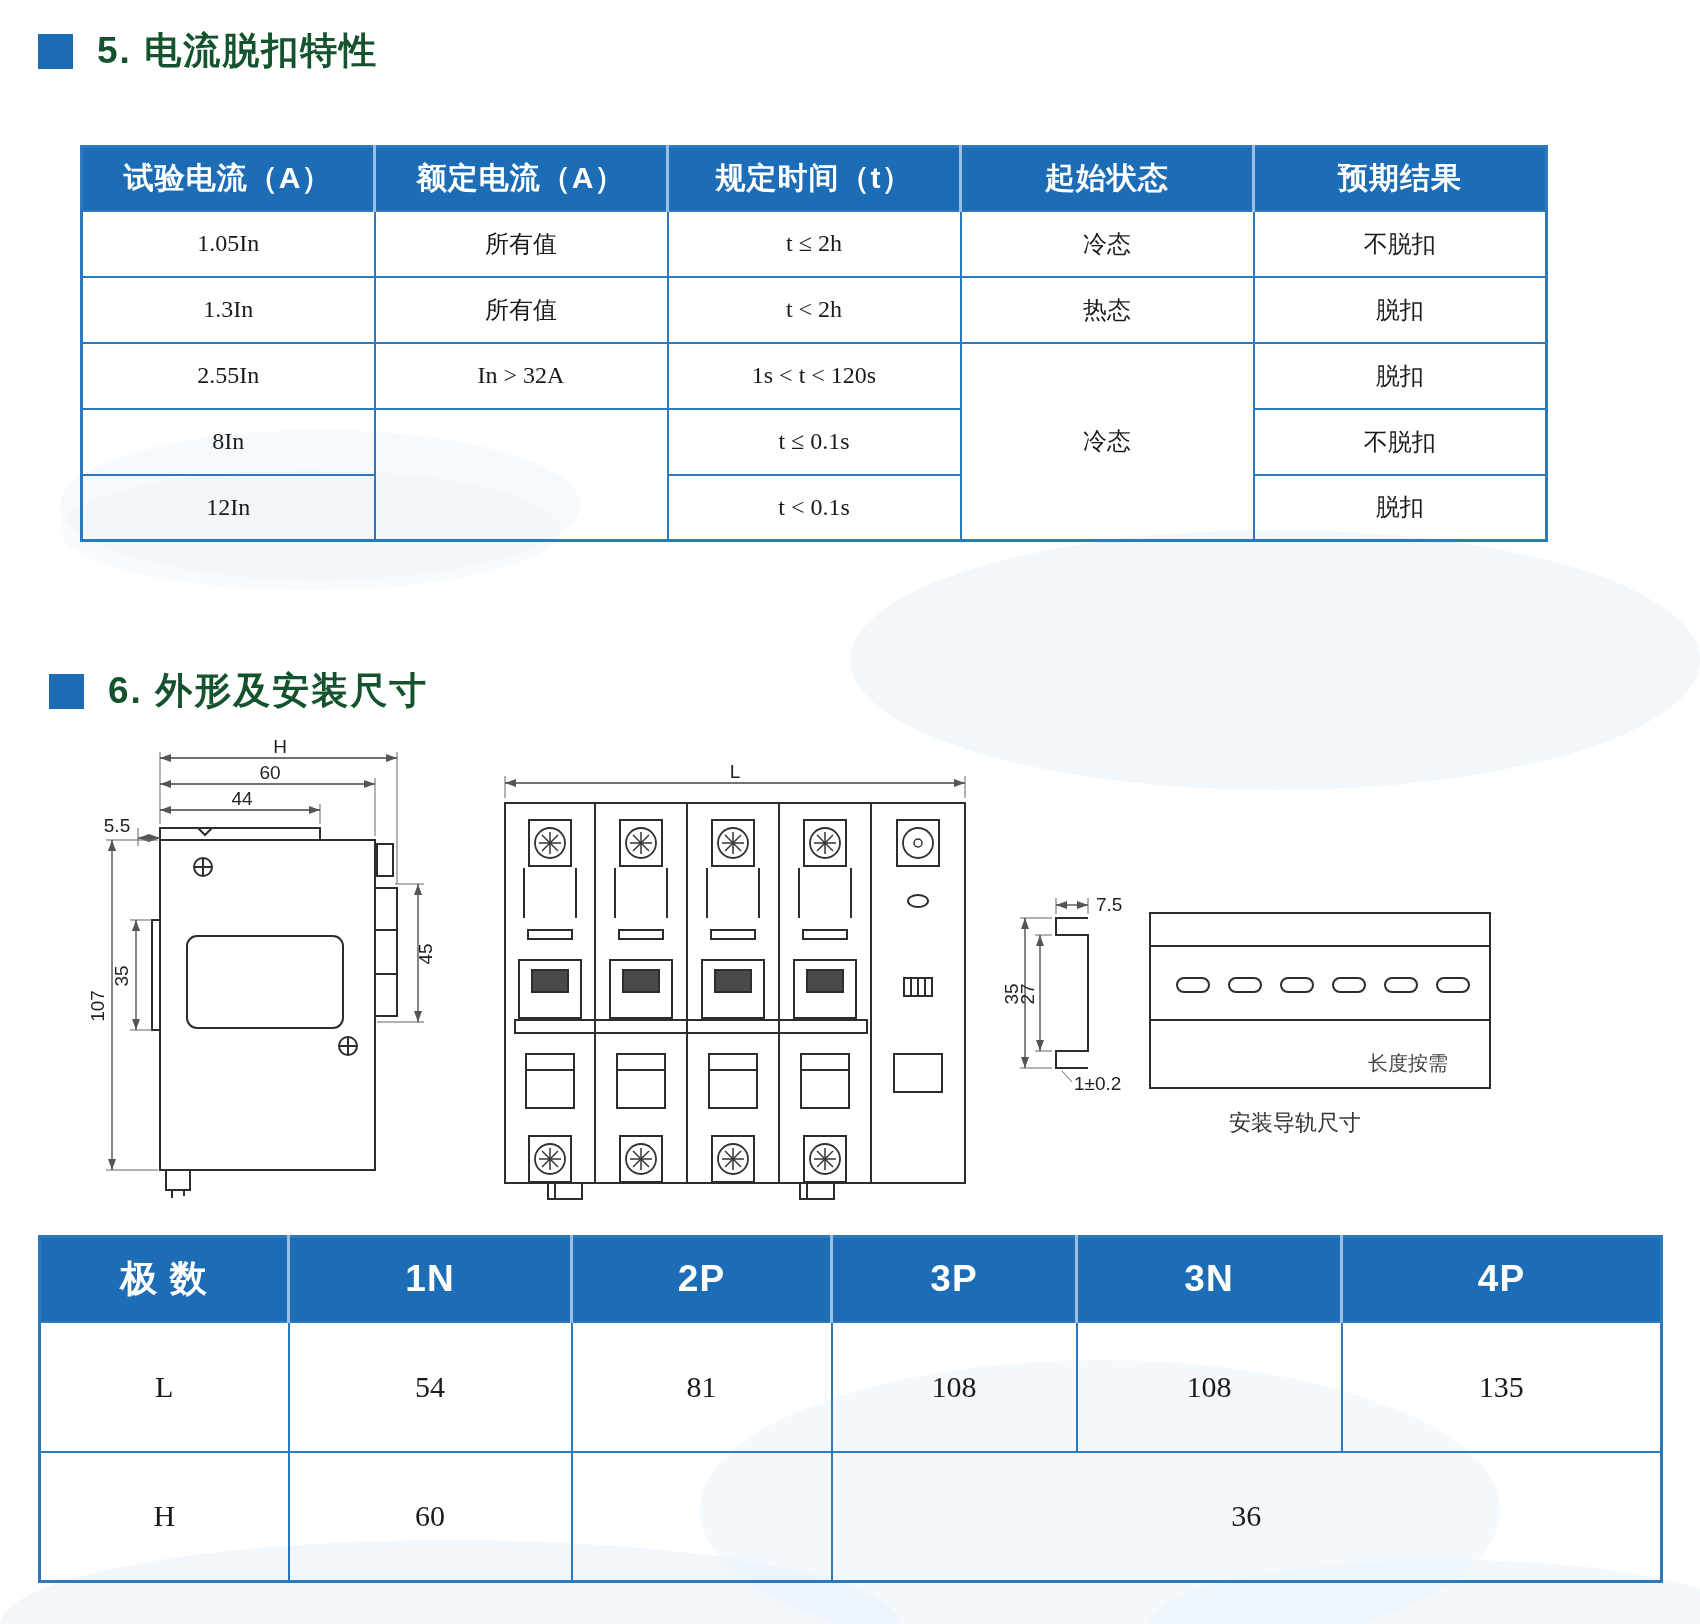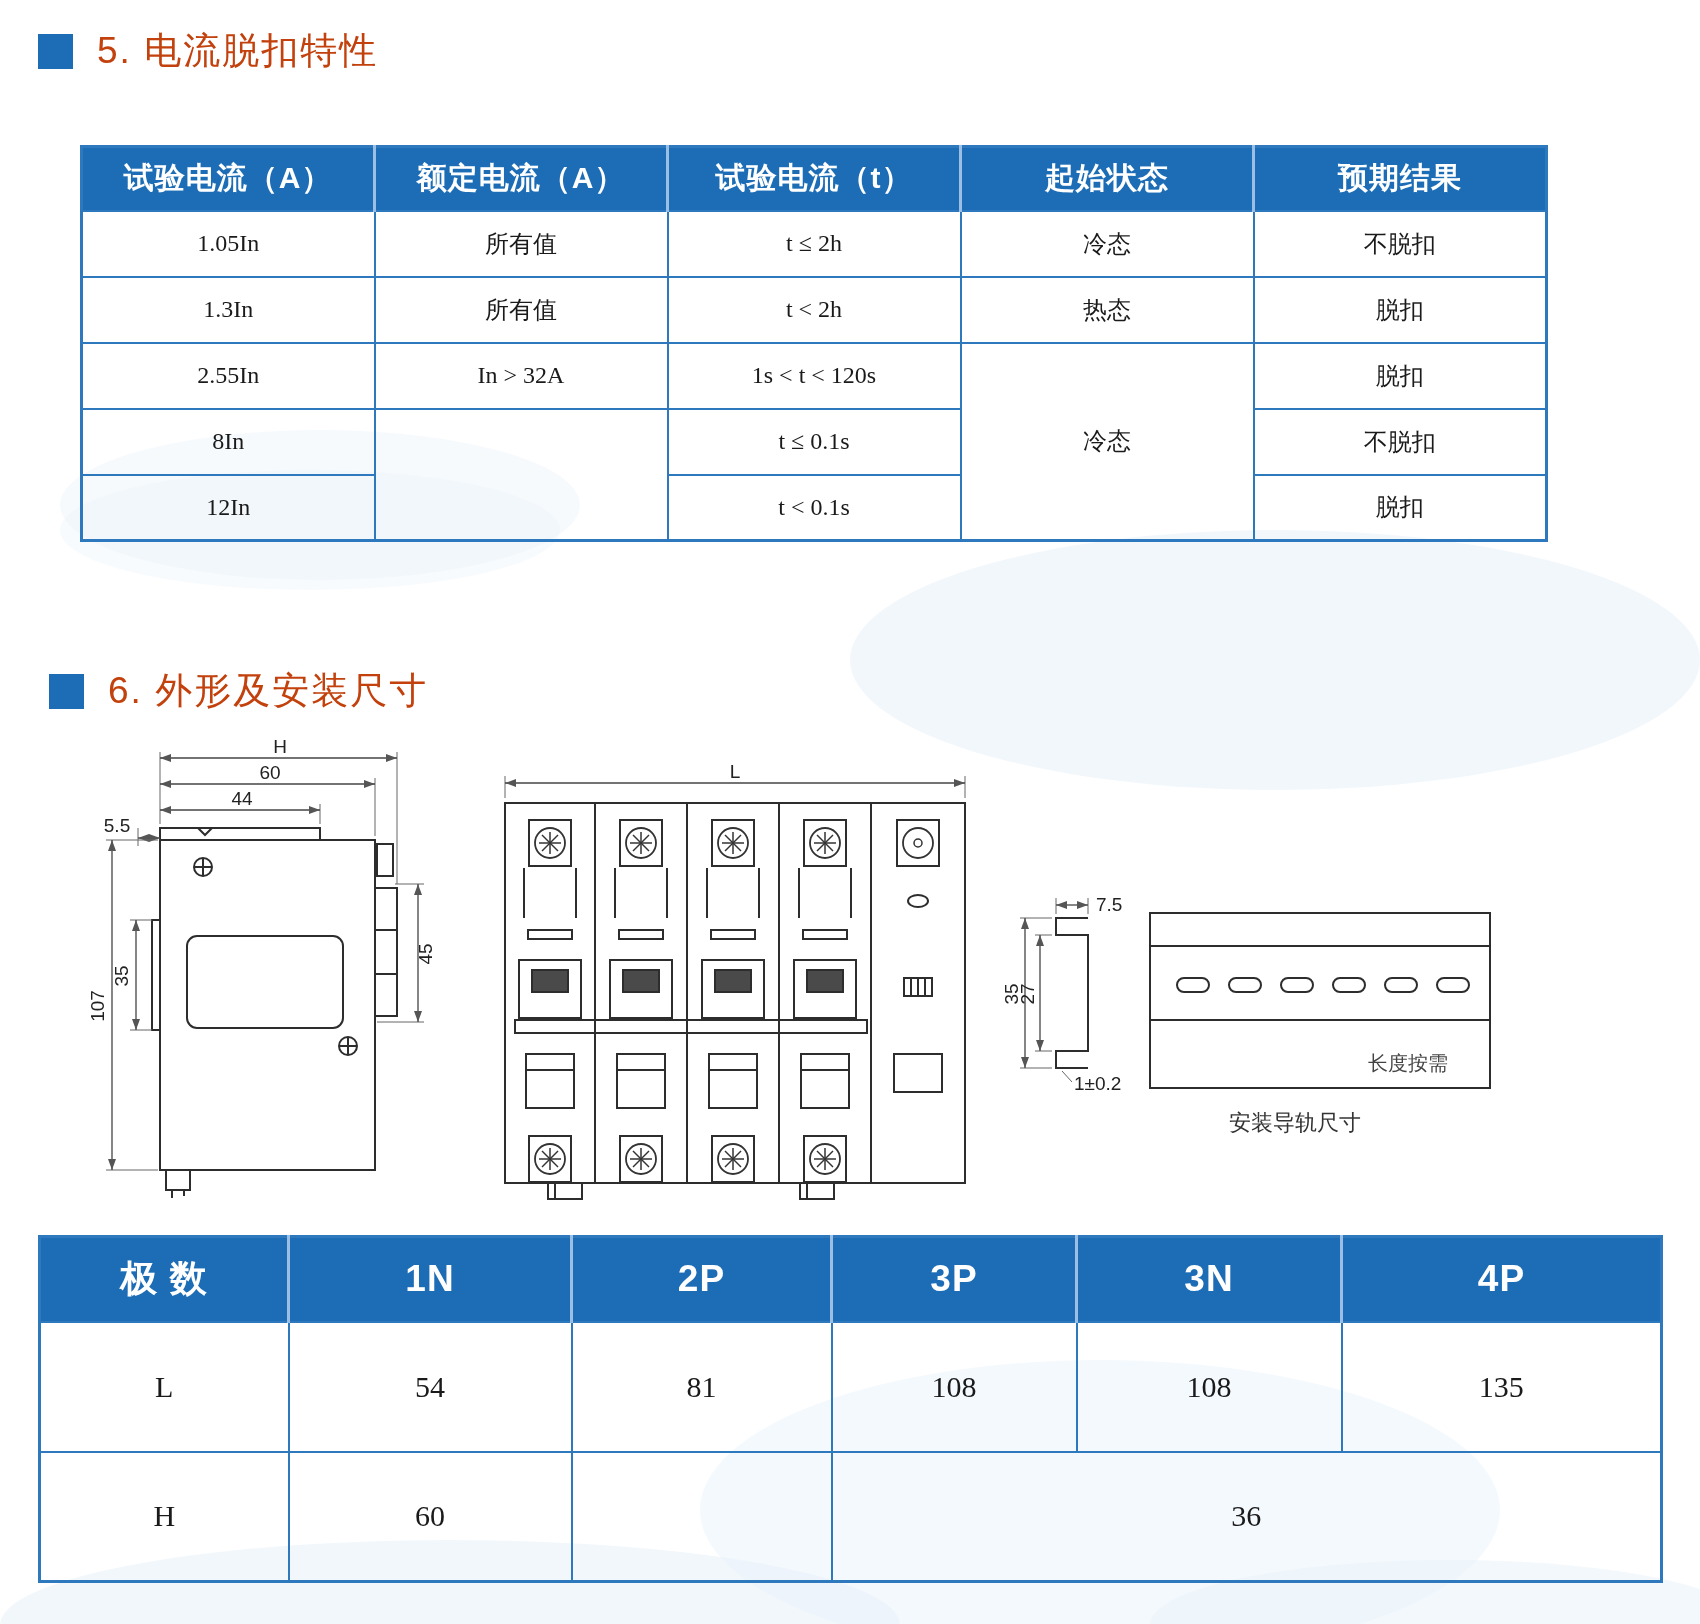--- a/index.html
+++ b/index.html
@@ -7,21 +7,21 @@
   #page {
     position:relative; width:1700px; height:1624px;
     background:#ffffff; overflow:hidden;
     font-family:"Liberation Sans", sans-serif;
   }
   .blob { position:absolute; background:#e7f1fa; border-radius:50%; }
 
   
   .section-title { position:absolute; display:flex; align-items:center; gap:24px; }
   .bullet { width:35px; height:35px; background:#1d6db6; flex:0 0 auto; }
-  .section-title .txt { font-size:37px; font-weight:normal; color:#c2410c; letter-spacing:2px; }
+  .section-title .txt { font-size:37px; font-weight:bold; color:#14532d; letter-spacing:2px; }
 
   
   table.dt { position:absolute; border-collapse:collapse; table-layout:fixed; border:3px solid #2e79bd; }
   table.dt th {
     background:#1d6db6; color:#ffffff; font-weight:bold;
     border:2px solid #2e79bd; text-align:center; vertical-align:middle;
     letter-spacing:1px;
   }
   table.dt th + th { border-left:3px solid #9bbfe4; }
   table.dt td {
@@ -71,21 +71,21 @@
         <col style="width:293px">
         <col style="width:293px">
         <col style="width:293px">
         <col style="width:293px">
         <col style="width:293px">
       </colgroup>
     <thead>
       <tr>
         <th>试验电流（A）</th>
         <th>额定电流（A）</th>
-        <th>试验电流（t）</th>
+        <th>规定时间（t）</th>
         <th>起始状态</th>
         <th>预期结果</th>
       </tr>
     </thead>
     <tbody>
       <tr>
         <td>1.05In</td>
         <td>所有值</td>
         <td>t ≤ 2h</td>
         <td>冷态</td>

